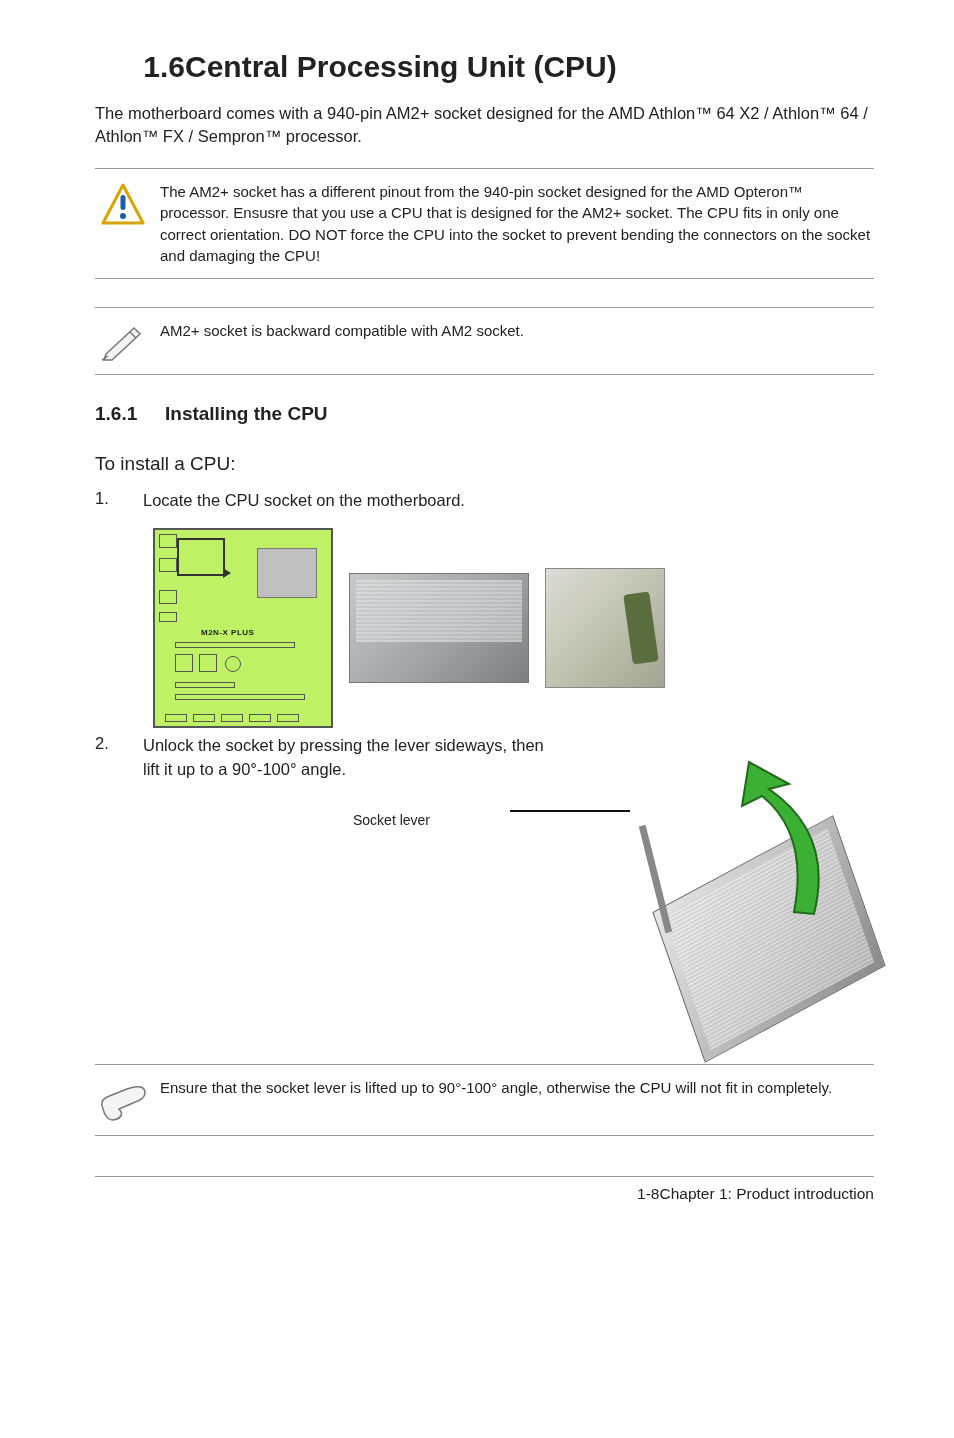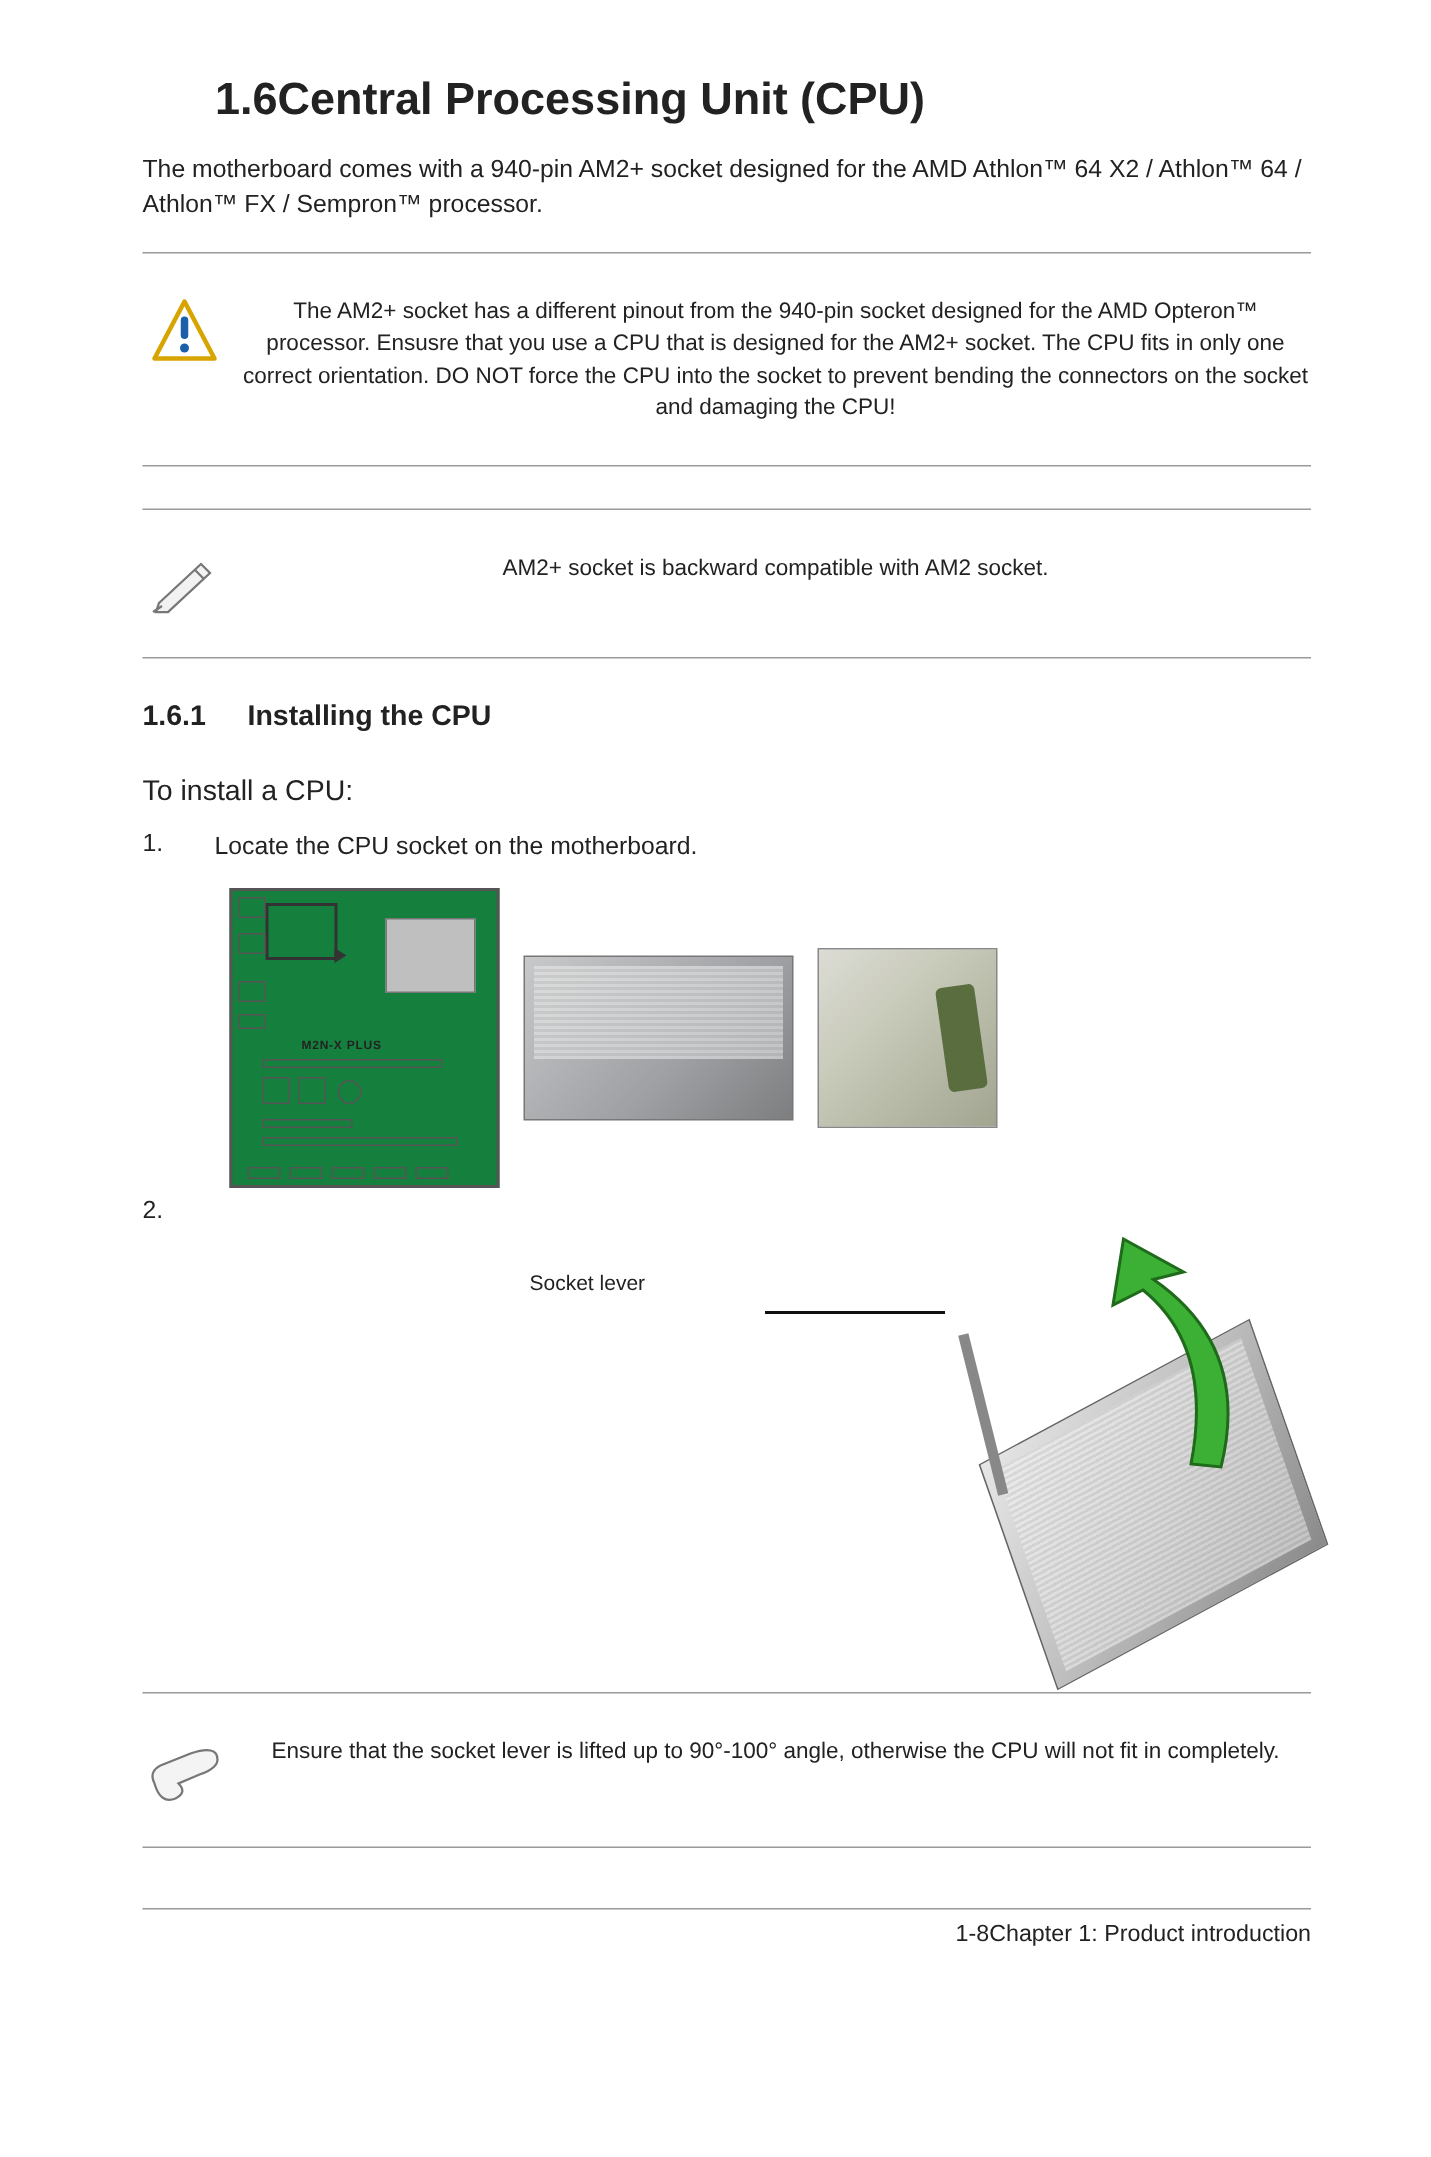--- a/index.html
+++ b/index.html
@@ -1,34 +1,34 @@
 <!DOCTYPE html>
 <html><head>
 <meta charset="utf-8">
 <style>
   * { box-sizing: border-box; margin: 0; padding: 0; }
   html, body { width: 954px; background: #fff; font-family: Arial, Helvetica, sans-serif; color: #222; }
   .page { padding: 50px 80px 40px 95px; }
   h1.section-title { font-size: 30px; font-weight: 700; margin-bottom: 18px; }
   h1.section-title .num { display: inline-block; min-width: 90px; text-align: right; }
   p.intro { font-size: 16.5px; line-height: 1.4; margin-bottom: 20px; }
-  .callout { display: flex; gap: 9px; border-top: 1px solid #9a9a9a; border-bottom: 1px solid #9a9a9a; padding: 28px 0; margin-bottom: 14px; text-align: center; }
+  .callout { display: flex; gap: 9px; border-top: 1px solid #9a9a9a; border-bottom: 1px solid #9a9a9a; padding: 12px 0; margin-bottom: 14px; }
   .callout .icon-col { width: 56px; flex: 0 0 56px; display: flex; align-items: flex-start; justify-content: center; padding-top: 2px; }
   .callout .text-col { flex: 1; font-size: 15px; line-height: 1.42; }
   .callout.second { margin-top: 28px; margin-bottom: 28px; }
   .callout.third { margin-top: 30px; margin-bottom: 40px; }
   h2.subhead { font-size: 19px; font-weight: 700; margin: 6px 0 12px 0; }
   h2.subhead .sub-num { display: inline-block; min-width: 70px; }
   p.body { font-size: 19px; margin-bottom: 14px; margin-top: 28px; }
   ol.steps { list-style: none; font-size: 16.5px; }
   ol.steps > li { display: flex; gap: 28px; margin-bottom: 16px; }
   ol.steps > li .step-num { flex: 0 0 20px; }
   ol.steps > li .step-body { flex: 1; line-height: 1.4; }
   .media-row { display: flex; align-items: center; gap: 16px; margin: 12px 0 6px 58px; }
-  .board-diagram { width: 180px; height: 200px; border: 2px solid #555; position: relative; background: #15803d; }
+  .board-diagram { width: 180px; height: 200px; border: 2px solid #555; position: relative; background: #bef264; }
   .board-diagram .inner-big { position: absolute; top: 18px; right: 14px; width: 60px; height: 50px; background: #bfbfbf; border: 1px solid #777; }
   .board-diagram .arrow-square { position: absolute; top: 8px; left: 22px; width: 48px; height: 38px; border: 2px solid #333; }
   .board-diagram .arrow-head { position: absolute; top: 38px; left: 68px; width: 0; height: 0; border-left: 8px solid #333; border-top: 5px solid transparent; border-bottom: 5px solid transparent; }
   .board-diagram .text-in { position: absolute; top: 98px; left: 46px; font-size: 8px; font-weight: 700; letter-spacing: .5px; }
   .board-diagram .slot { position: absolute; left: 20px; width: 120px; height: 6px; border: 1px solid #555; }
   .board-diagram .slot.s1 { top: 112px; }
   .board-diagram .slot.s2 { top: 152px; width: 60px; }
   .board-diagram .slot.s3 { top: 164px; width: 130px; }
   .board-diagram .port { position: absolute; left: 4px; width: 18px; height: 14px; border: 1px solid #555; }
   .board-diagram .port.p1 { top: 4px; }
@@ -133,20 +133,21 @@
       <div class="badge"></div>
     </div>
   </div>
 
 
   <div class="step2-row">
     <div class="step2-text">
       <ol class="steps">
         <li>
           <span class="step-num">2.</span>
+          <span class="step-body">Unlock the socket by pressing the lever sideways, then lift it up to a 90°-100° angle.</span>
         </li>
       </ol>
       <div style="position:relative; height:40px; margin-top:30px;">
         <span class="sock-label" style="position:static; margin-left:258px; font-size:14px; font-weight:400;">Socket lever</span>
       </div>
     </div>
     <div class="lever-box">
       <div class="socket"></div>
       <div class="lever"></div>
       <svg class="arrow-green" width="150" height="170" viewBox="0 0 150 170">

